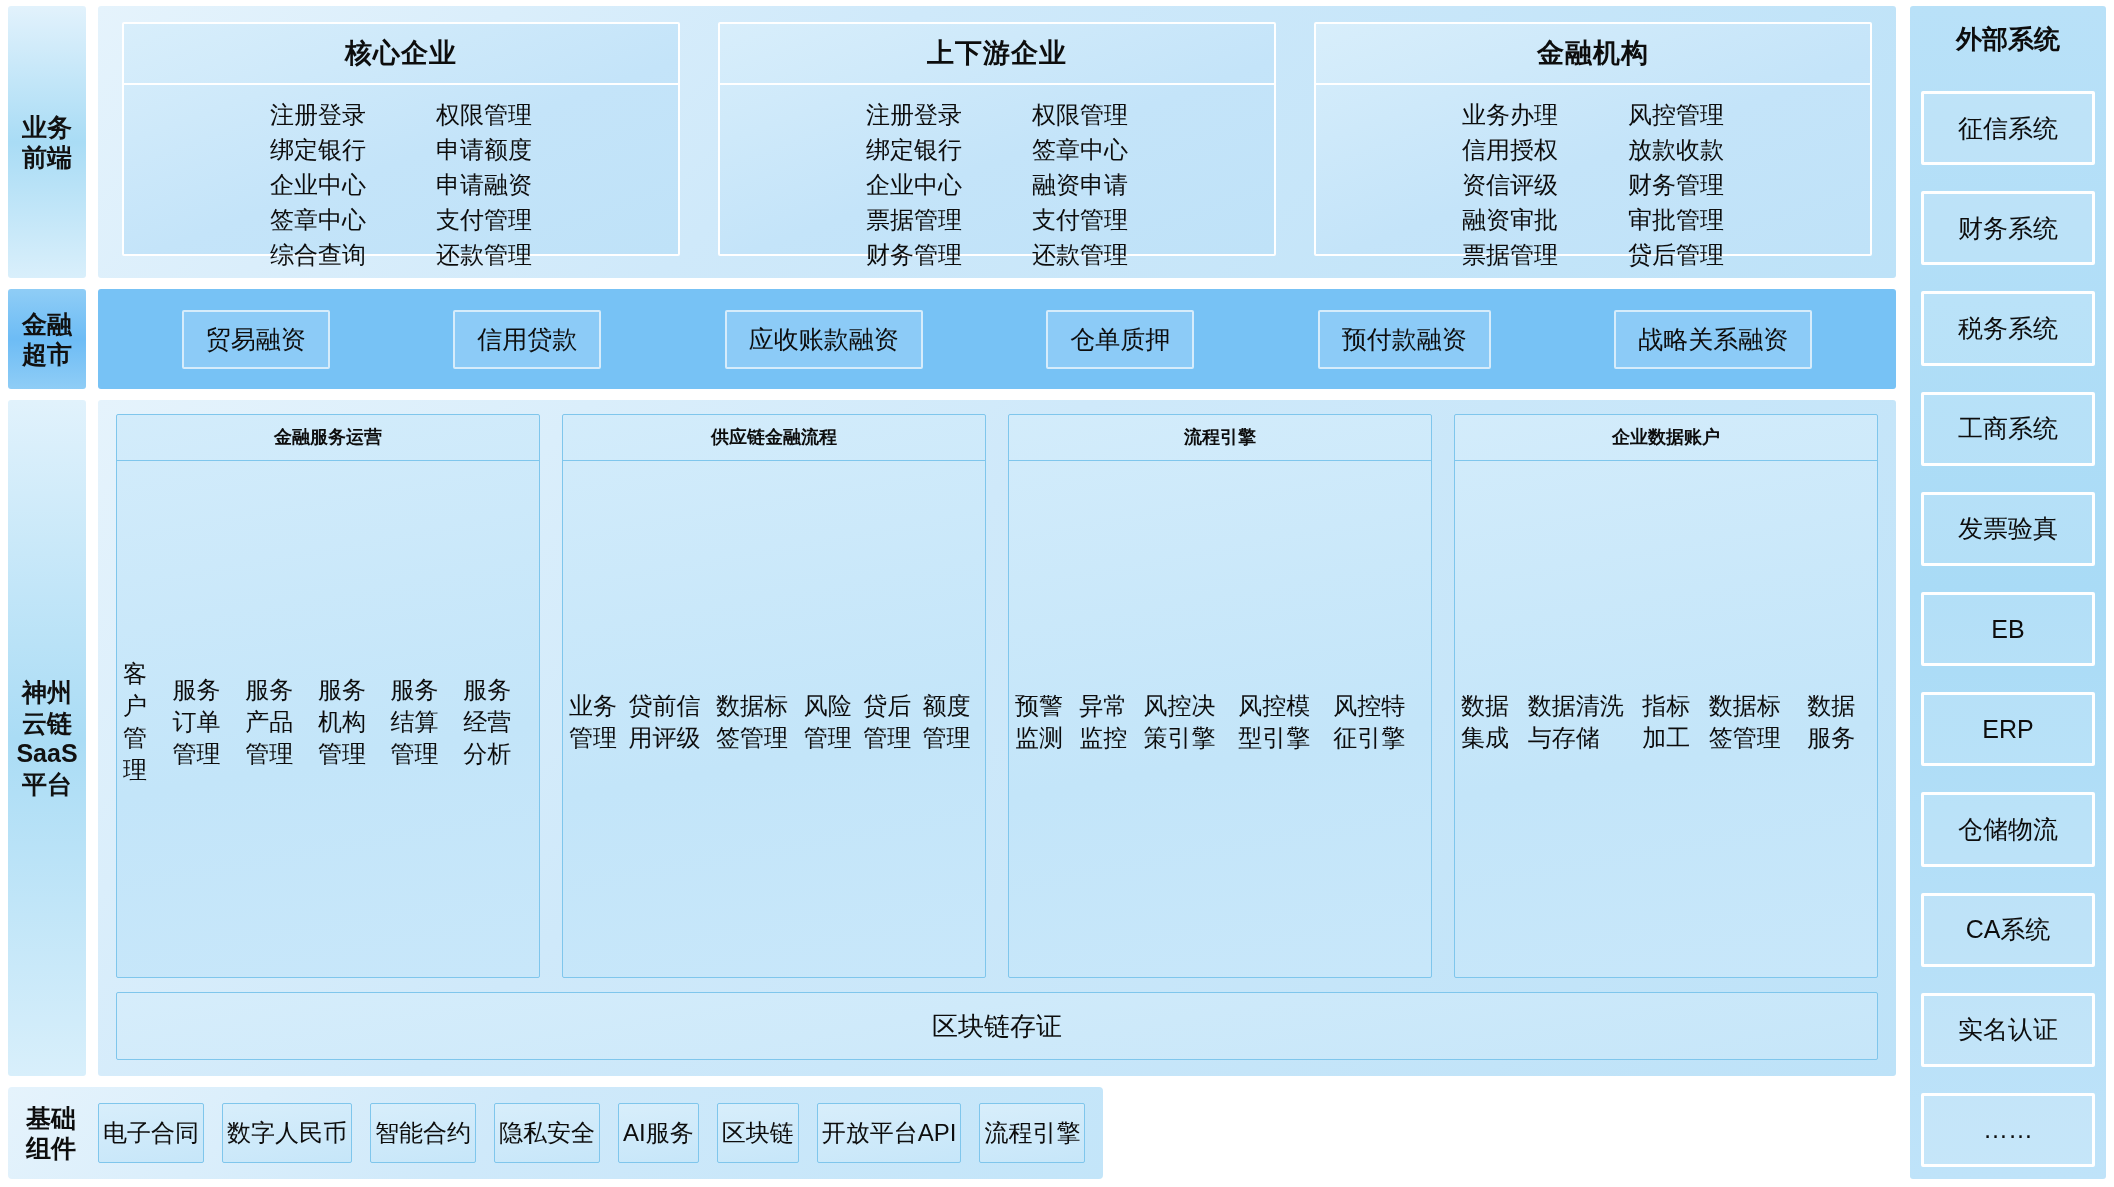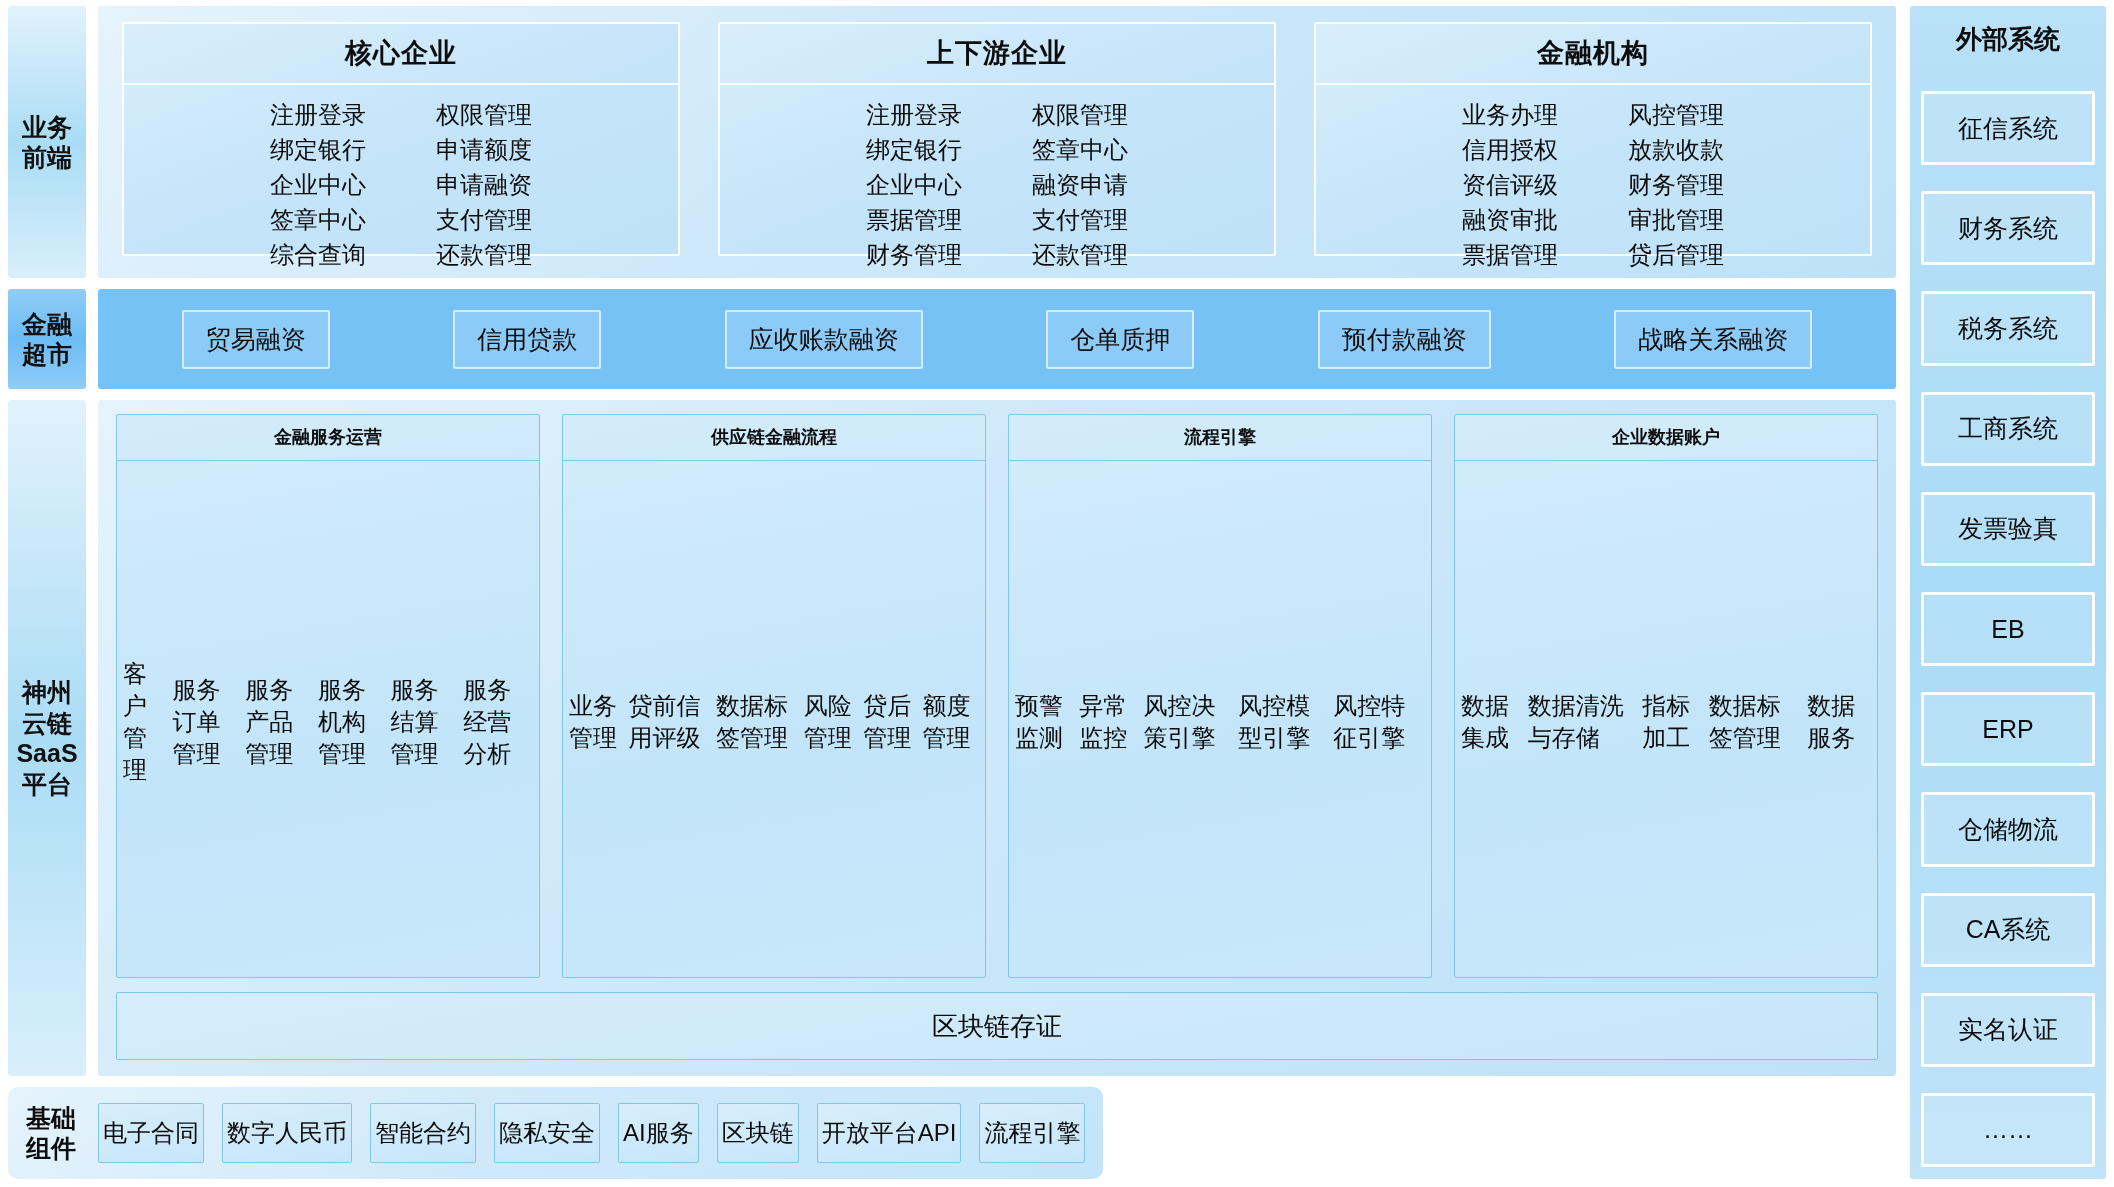--- a/index.html
+++ b/index.html
@@ -176,21 +176,21 @@
 
   
   .row-base{height:92px;}
   .base-body{
     display:flex;flex-direction:row;align-items:center;
     gap:18px;
     padding:0 18px;
     height:100%;
     box-sizing:border-box;
     background:linear-gradient(135deg,#e5f3fc 0%,#cfe9fa 45%,#c3e5f9 100%);
-    border-radius:10px;
+    border-radius:4px;
   }
   .base-label{
     flex:0 0 auto;
     text-align:center;
     font-weight:bold;
     font-size:25px;
     line-height:1.2;
     padding-right:4px;
   }
   .base-chip{

